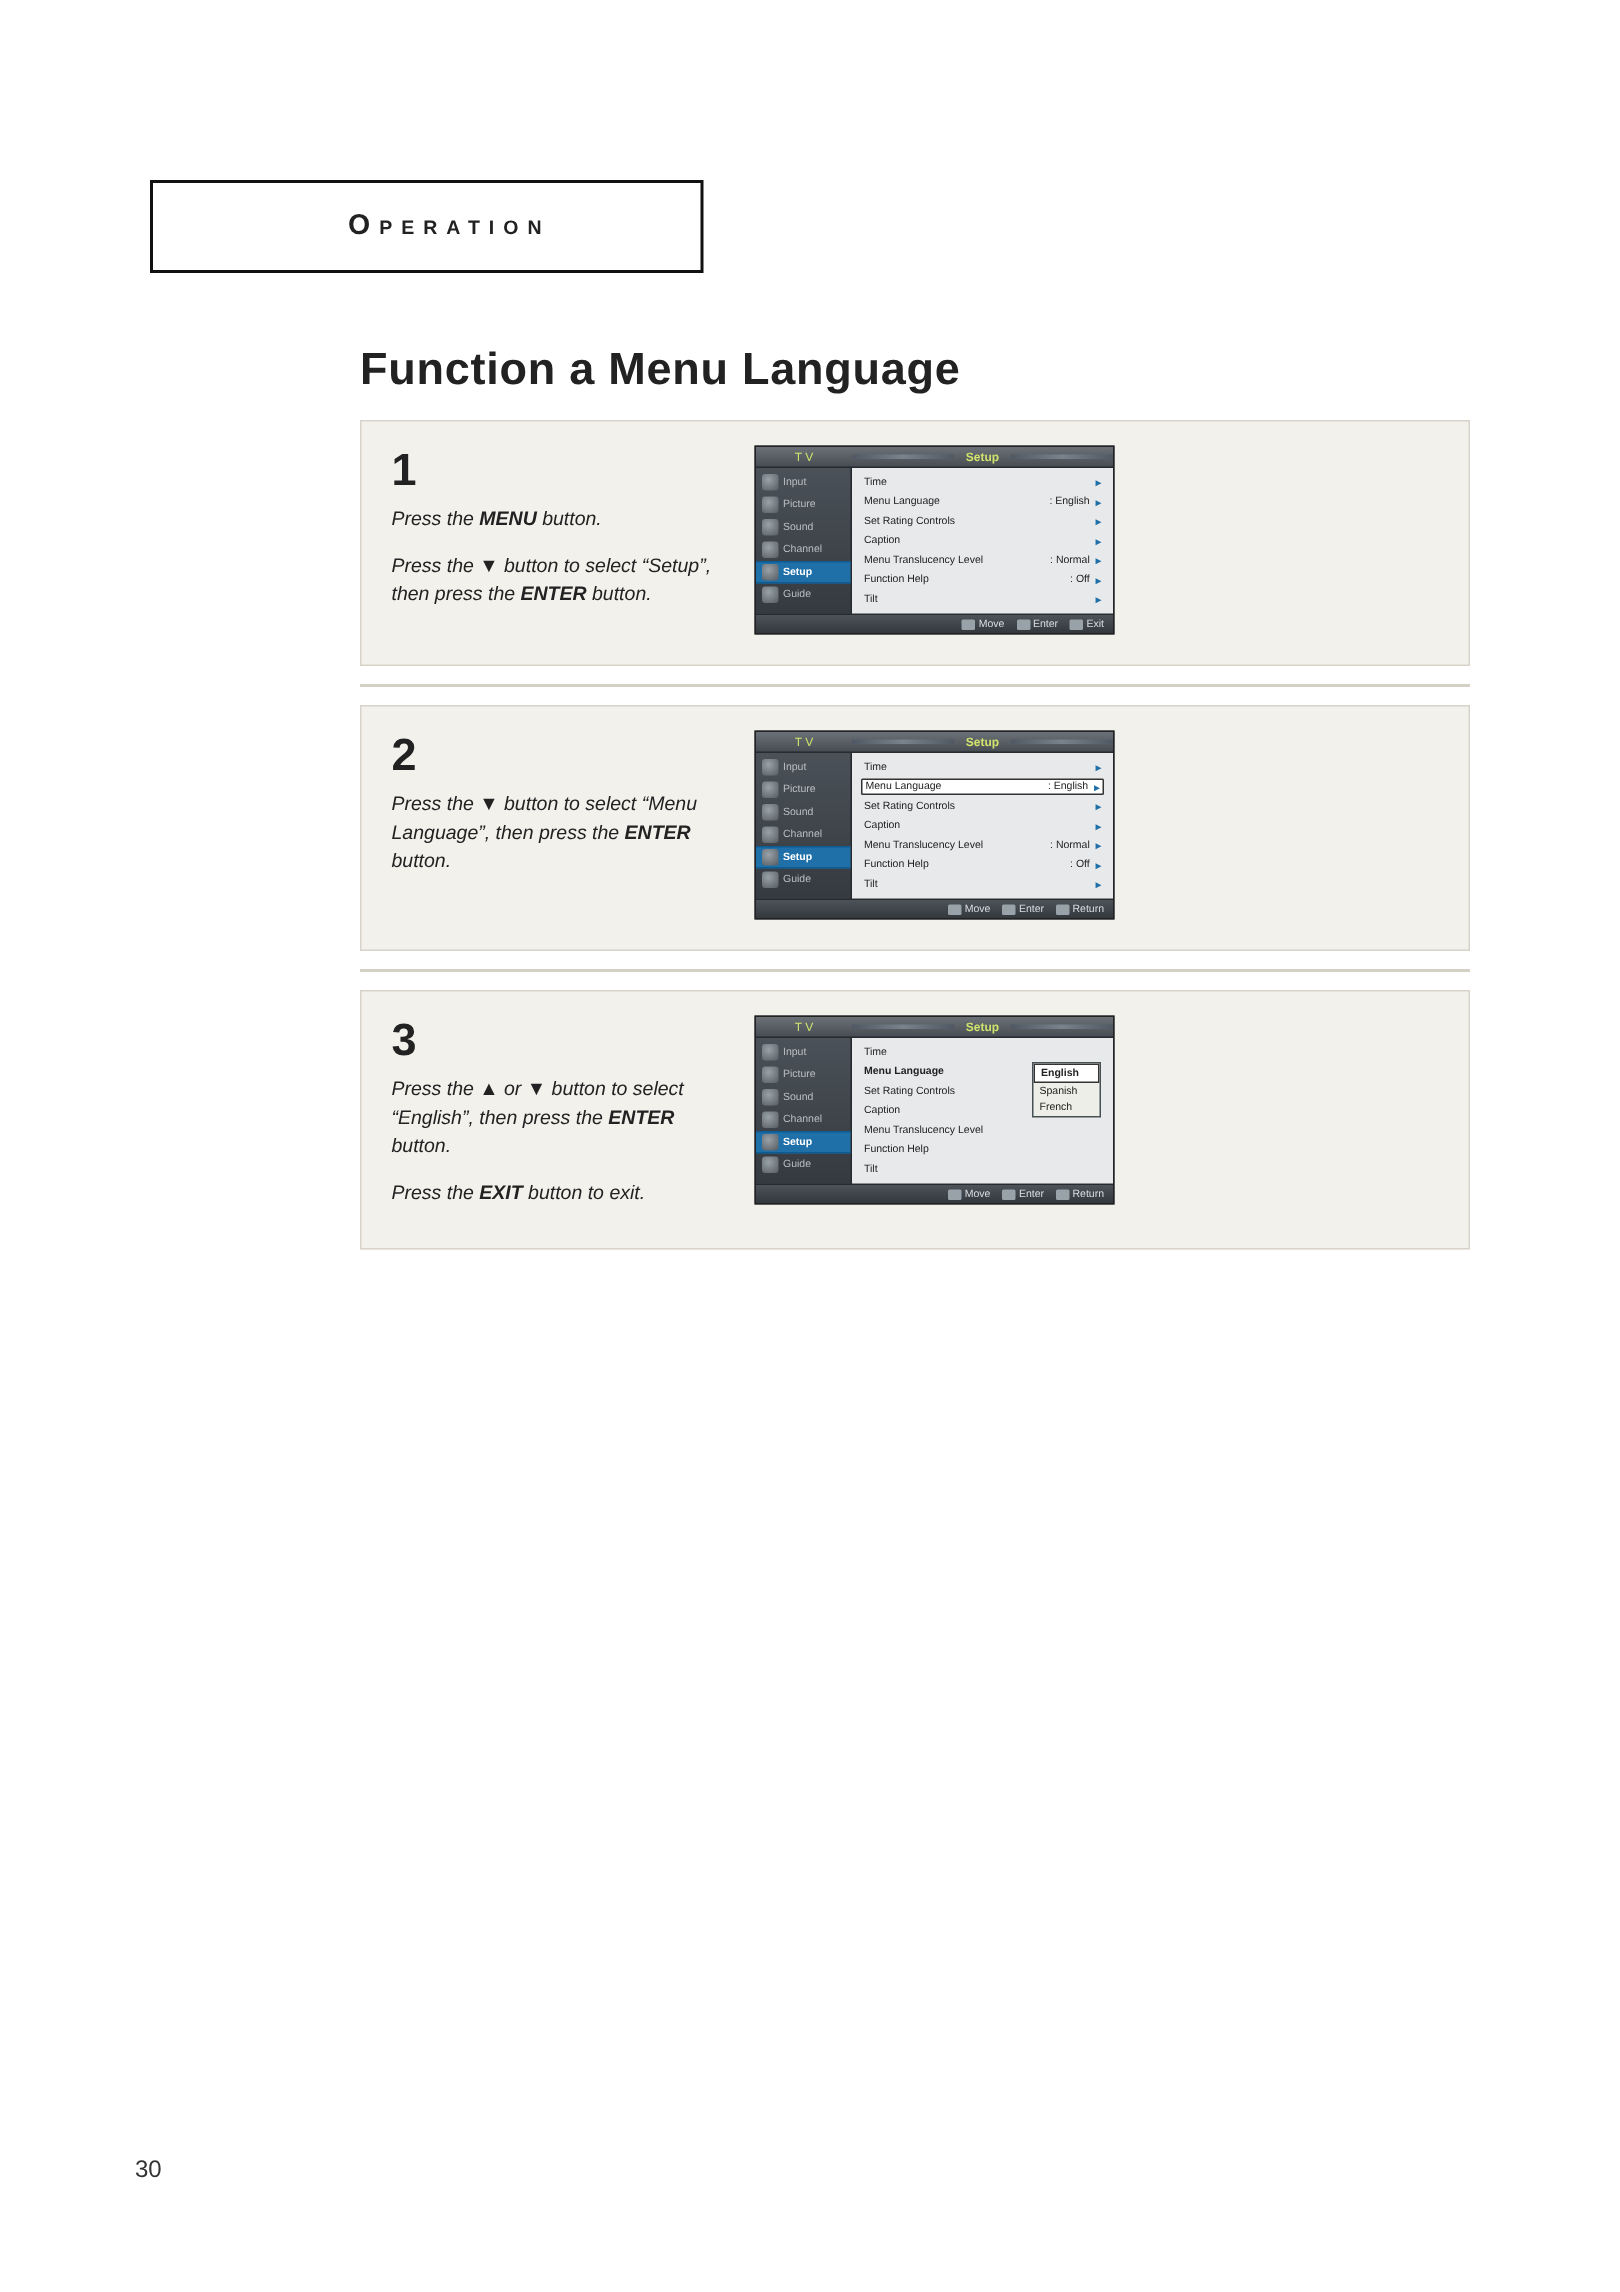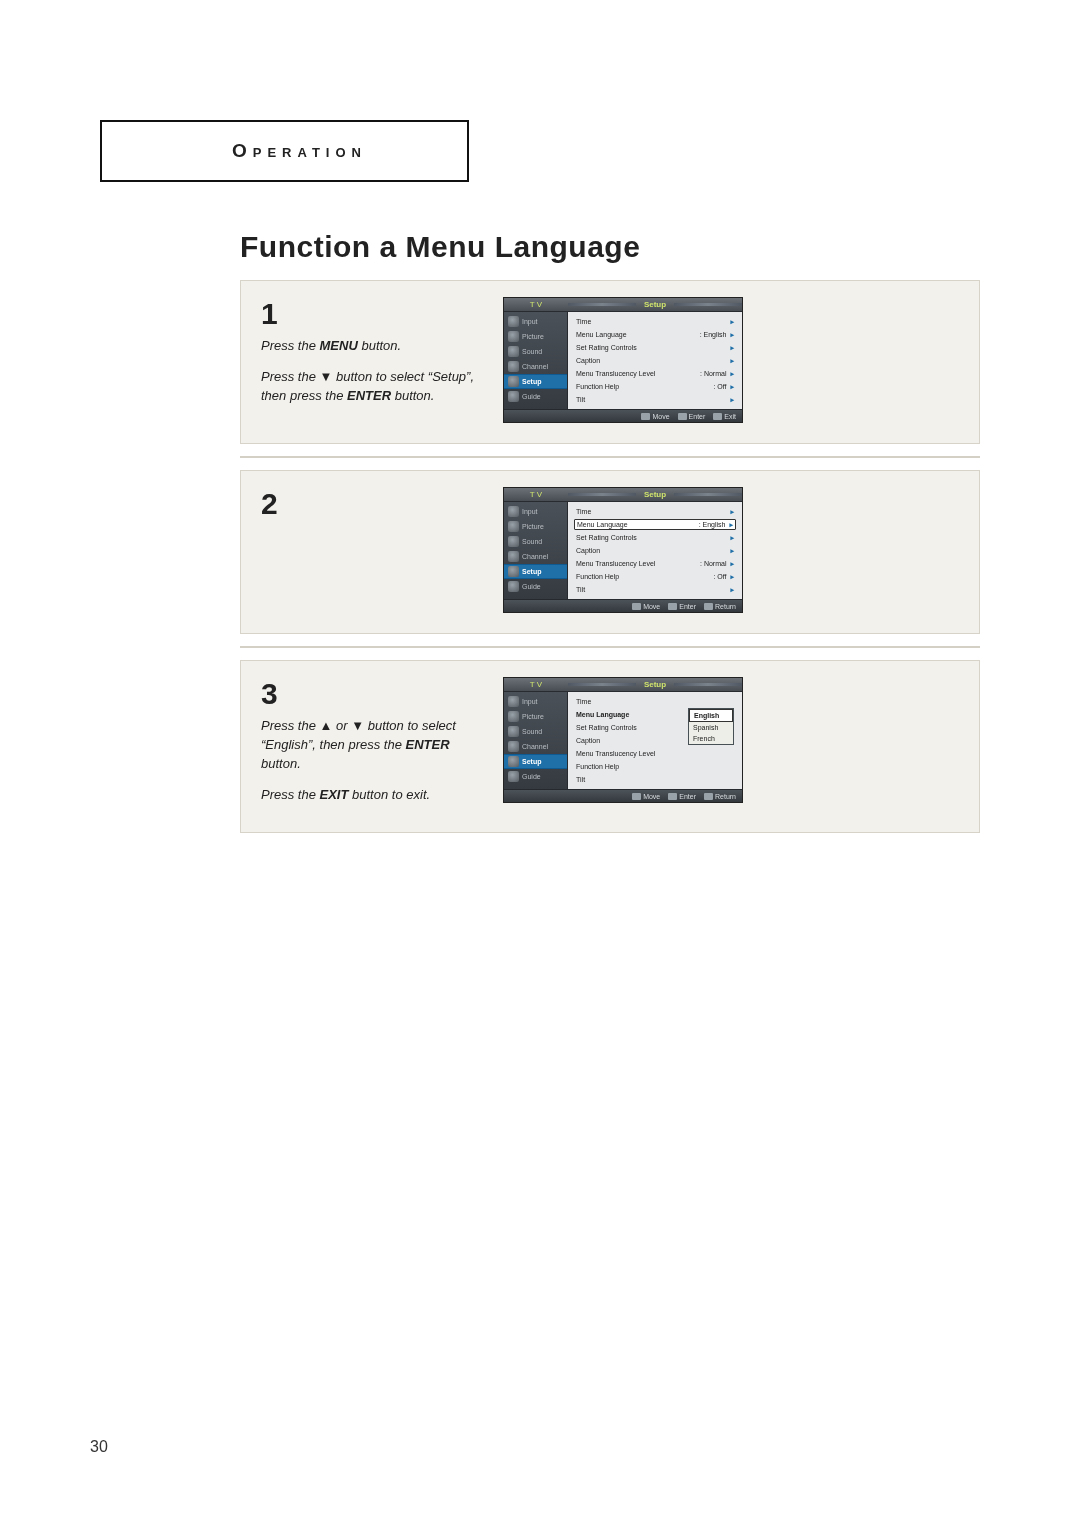--- a/index.html
+++ b/index.html
@@ -320,20 +320,25 @@
     </div>
   </div>
 </div>
 
 <div class="sep"></div>
 
 
 <div class="step-block">
   <div class="step-left">
     <div class="step-num">2</div>
+    <div class="step-text">
+      <p>
+        <span>Press the </span><span>▼</span><span> button to select “Menu Language”, then press the </span><b>ENTER</b><span> button.</span>
+      </p>
+    </div>
   </div>
   <div class="step-right">
     <div class="osd">
       <div class="osd-header">
         <div class="tv">T V</div>
         <div class="cat-wrap">
             <div class="bar"></div>
             <div class="cat">Setup</div>
             <div class="bar"></div>
           </div>

